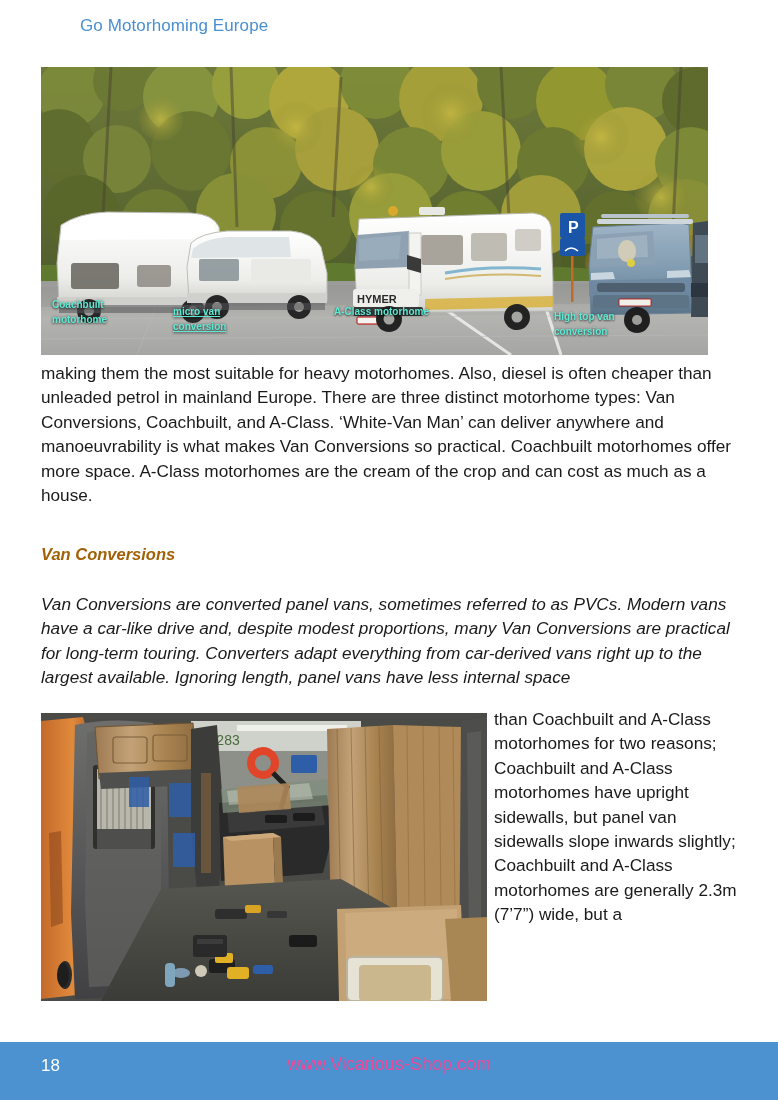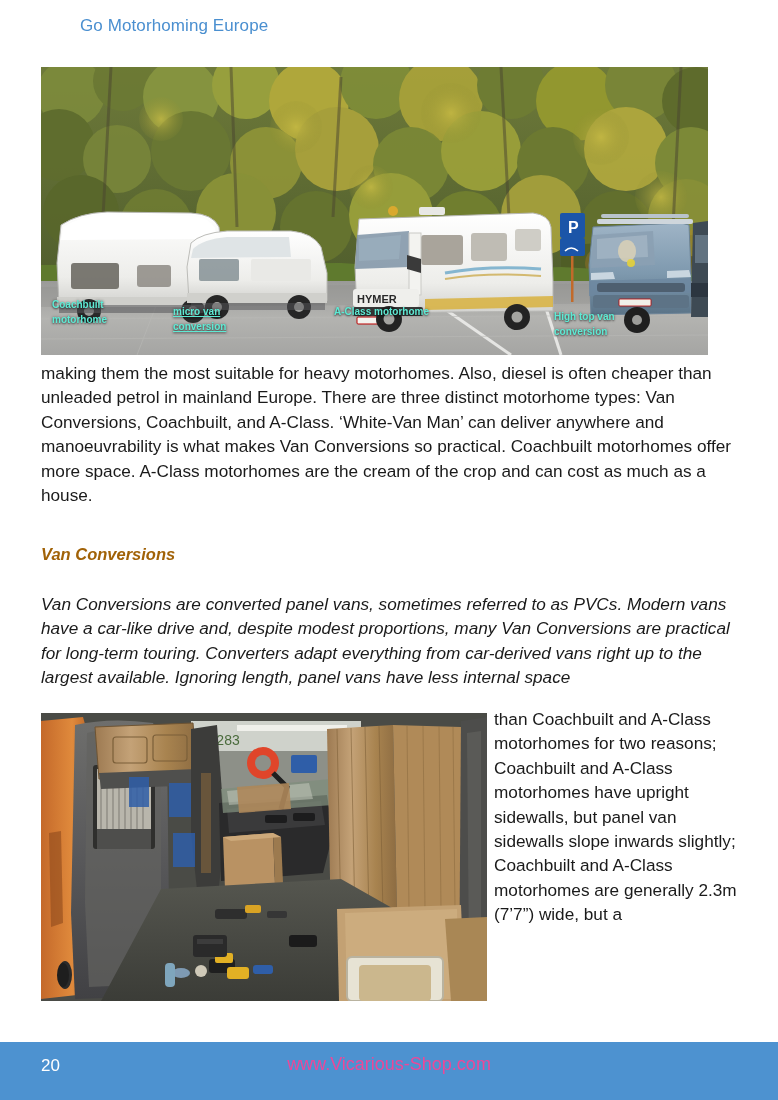--- a/index.html
+++ b/index.html
@@ -513,14 +513,14 @@
     <g opacity="0.85">
       <rect x="88" y="64" width="20" height="30" fill="#2f5ea8"></rect>
       <rect x="128" y="70" width="22" height="34" fill="#2f5ea8"></rect>
       <rect x="132" y="120" width="22" height="34" fill="#2f5ea8"></rect>
     </g>
   </svg>
 
 </div>
 
 <div class="footer-bar"></div>
-<div class="footer-page">20</div>
+<div class="footer-page">18</div>
 <div class="footer-site">www.Vicarious-Shop.com</div>
 
 </body></html>

